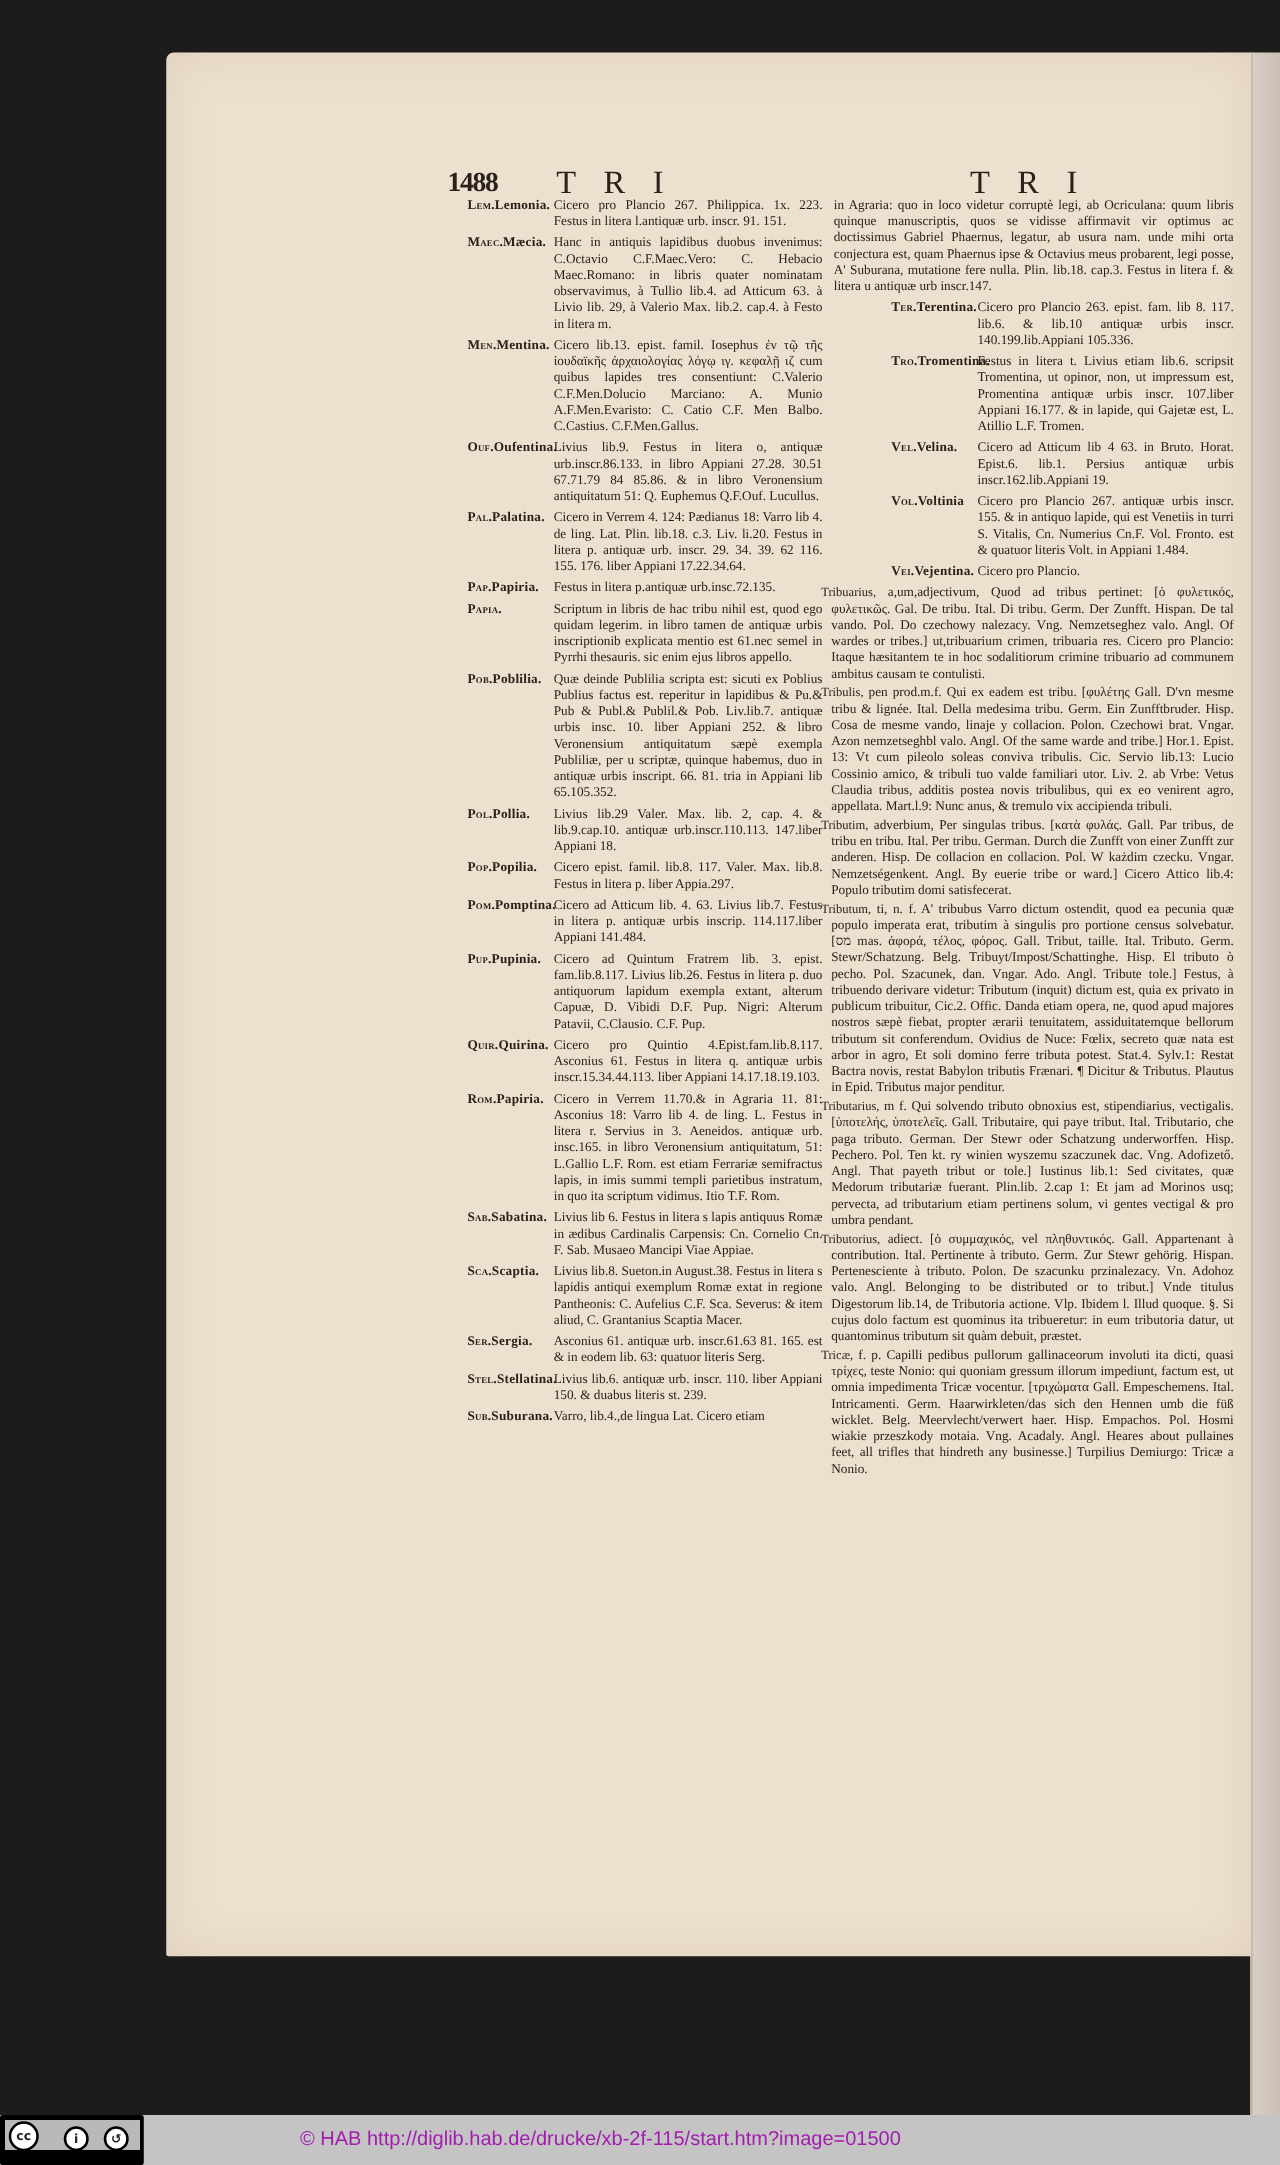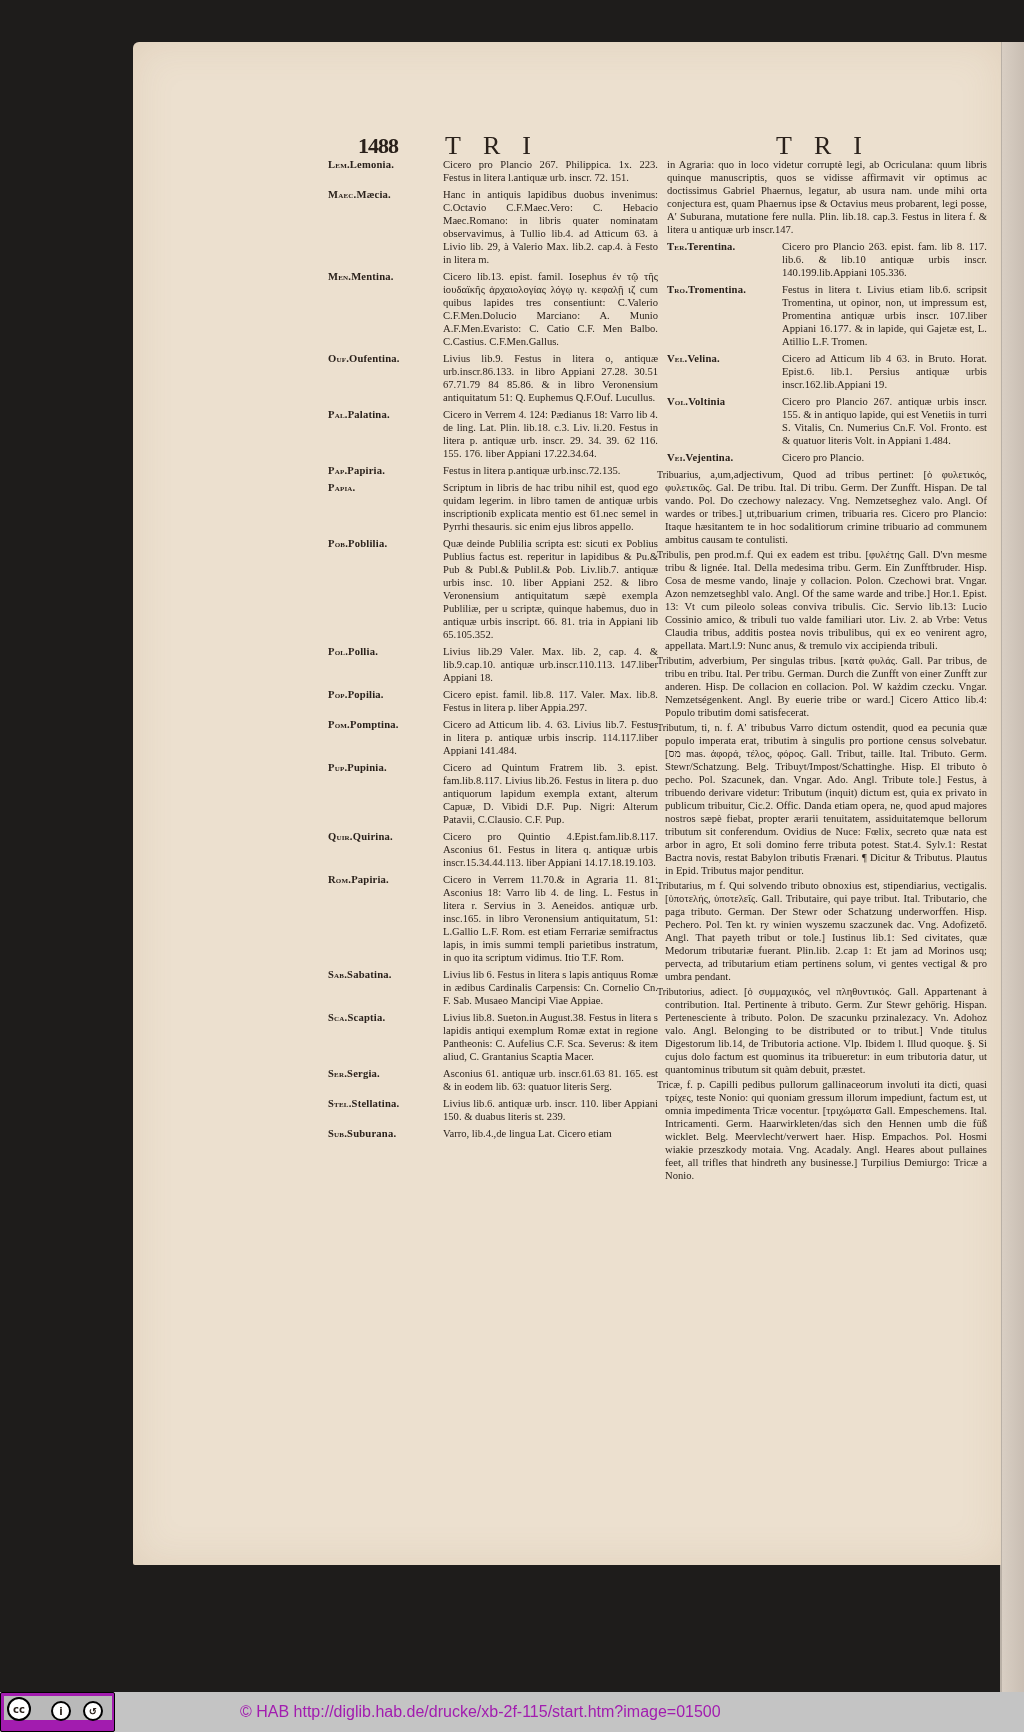--- a/index.html
+++ b/index.html
@@ -9,27 +9,27 @@
   .page-edge { position:absolute; left:1001px; top:42px; width:23px; height:1650px; background:linear-gradient(90deg,#d9cfc4,#c9beb3); }
   .page-edge-line { position:absolute; left:1000px; top:42px; width:2px; height:1650px; background:#b9b0a6; }
   .header { position:absolute; top:133px; left:328px; width:600px; height:30px; }
   .pagenum { position:absolute; left:0; top:0; font-size:22px; font-weight:bold; letter-spacing:-1px;margin-left:30px; }
   .runhead-left { position:absolute; left:117px; top:-2px; font-size:26px; letter-spacing:22px; }
   .runhead-right { position:absolute; left:448px; top:-2px; font-size:26px; letter-spacing:22px; }
   .col-left { position:absolute; left:328px; top:158px; width:330px; }
   .col-right { position:absolute; left:667px; top:158px; width:320px; }
   .tribe { display:flex; margin-bottom:4px; font-size:10.6px; line-height:13px; }
   .tribe-name { width:115px; flex:none; font-weight:bold; letter-spacing:0.2px; }
-  .tribe-abbr { font-variant:small-caps; }
+  .tribe-abbr { font-variant:small-caps;margin-left:46px; }
   .tribe-text { flex:1; text-align:justify; }
   .right-cont { font-size:10.6px; line-height:13px; text-align:justify; margin-bottom:4px; padding-left:115px; }
   .entry { font-size:10.6px; line-height:13px; text-align:justify; margin-bottom:2px; text-indent:-8px; padding-left:8px; }
   .lemma { font-size:10px; }
   .footer { position:absolute; left:0; top:1692px; width:1024px; height:40px; background:#c4c4c4; }
-  .cc-badge { position:absolute; left:0; top:0; width:115px; height:40px; background:#a21caf; border:1px solid #000; box-sizing:border-box; border-radius:2px; }
+  .cc-badge { position:absolute; left:0; top:0; width:115px; height:40px; background:#000000; border:1px solid #000; box-sizing:border-box; border-radius:2px; }
   .cc-inner { position:absolute; left:3px; top:3px; width:108px; height:24px; background:#b9b9b9; }
   .cc-circle { position:absolute; top:4px; width:24px; height:24px; border-radius:50%; background:#fff; border:2px solid #000; box-sizing:border-box; font-family:"DejaVu Sans",sans-serif; font-weight:bold; font-size:10px; display:flex; align-items:center; justify-content:center; }
   .cc-small { position:absolute; top:8px; width:20px; height:20px; border-radius:50%; background:#fff; border:2px solid #000; box-sizing:border-box; font-family:"DejaVu Sans",sans-serif; font-weight:bold; font-size:10px; display:flex; align-items:center; justify-content:center; }
   .cc-label { position:absolute; top:46px; font-family:Liberation Mono, monospace; font-size:8px; color:#fff;padding-left:48px; }
   .footer-text { position:absolute; left:240px; top:11px; font-family:"Liberation Sans",sans-serif; font-size:16px; color:#a21caf; }
 </style>
 </head>
 <body>
 
 <div class="backdrop"></div>
@@ -40,21 +40,21 @@
 
 <div class="header">
   <span class="pagenum">1488</span>
   <span class="runhead-left">TRI</span>
   <span class="runhead-right">TRI</span>
 </div>
 
 <div class="col-left" id="leftcol">
     <div class="tribe">
       <div class="tribe-name"><span class="tribe-abbr">Lem.</span><span>Lemonia.</span></div>
-      <div class="tribe-text">Cicero pro Plancio 267. Philippica. 1x. 223. Festus in litera l.antiquæ urb. inscr. 72. 151.</div>
+      <div class="tribe-text">Cicero pro Plancio 267. Philippica. 1x. 223. Festus in litera l.antiquæ urb. inscr. 91. 151.</div>
     </div>
     <div class="tribe">
       <div class="tribe-name"><span class="tribe-abbr">Maec.</span><span>Mæcia.</span></div>
       <div class="tribe-text">Hanc in antiquis lapidibus duobus invenimus: C.Octavio C.F.Maec.Vero: C. Hebacio Maec.Romano: in libris quater nominatam observavimus, à Tullio lib.4. ad Atticum 63. à Livio lib. 29, à Valerio Max. lib.2. cap.4. à Festo in litera m.</div>
     </div>
     <div class="tribe">
       <div class="tribe-name"><span class="tribe-abbr">Men.</span><span>Mentina.</span></div>
       <div class="tribe-text">Cicero lib.13. epist. famil. Iosephus ἐν τῷ τῆς ἰουδαϊκῆς ἀρχαιολογίας λόγῳ ιγ. κεφαλῇ ιζ cum quibus lapides tres consentiunt: C.Valerio C.F.Men.Dolucio Marciano: A. Munio A.F.Men.Evaristo: C. Catio C.F. Men Balbo. C.Castius. C.F.Men.Gallus.</div>
     </div>
     <div class="tribe">

